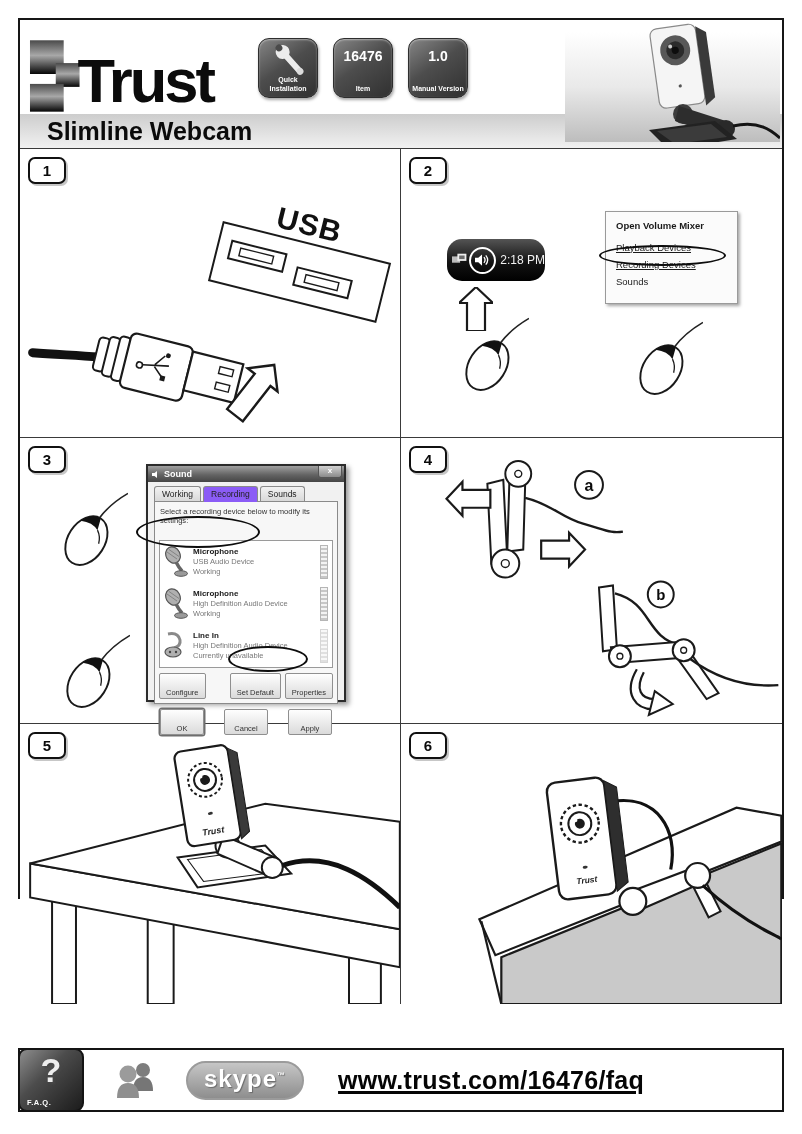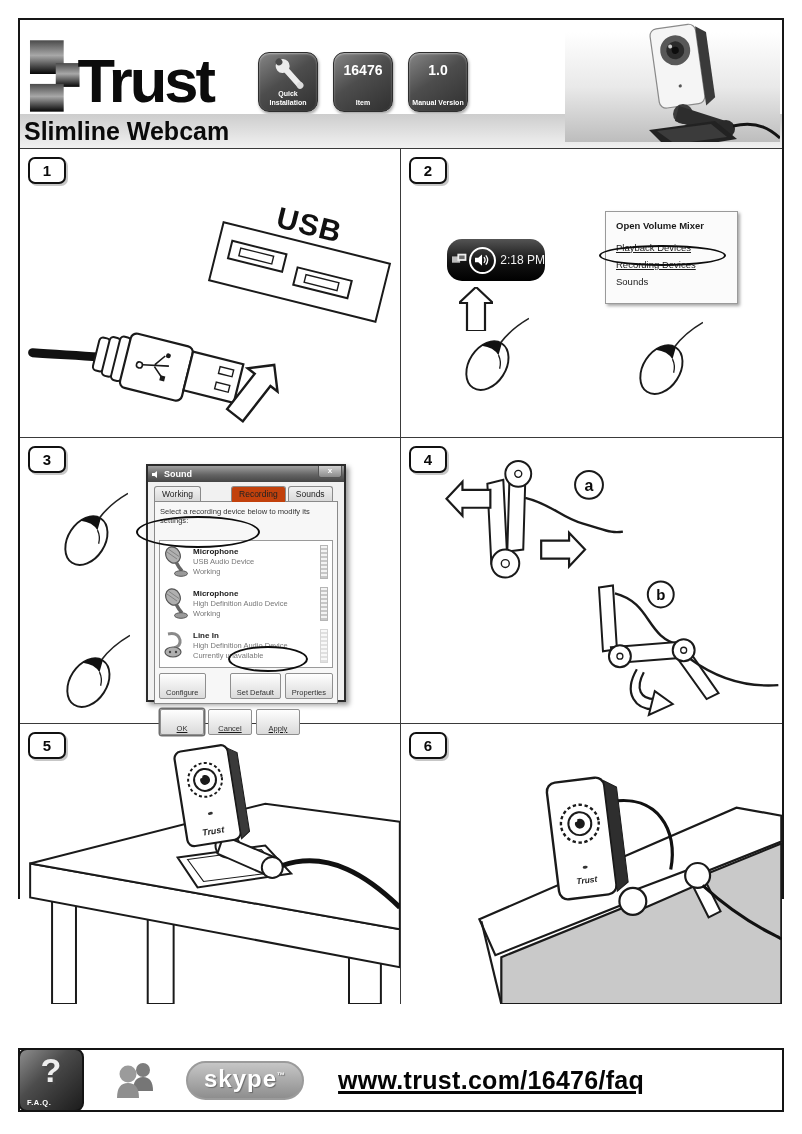--- a/index.html
+++ b/index.html
@@ -6,35 +6,35 @@
   body { background:#ffffff; font-family:"Liberation Sans","DejaVu Sans",sans-serif; }
   .page { position:relative; width:802px; height:1134px; background:#fff; overflow:hidden; }
 
   
   .main-box { position:absolute; left:18px; top:18px; width:766px; height:881px;
               border:2px solid #161616; background:#fff; }
 
   
   .hdr { position:absolute; left:0; top:0; width:100%; height:128px; background:#fff; }
   .logo-svg { position:absolute; left:8px; top:12px; width:228px; height:82px; }
-  .badge { position:absolute; top:32px; width:60px; height:60px; border-radius:11px;
+  .badge { position:absolute; top:18px; width:60px; height:60px; border-radius:11px;
            border:1px solid #2e2e2e;
            background:linear-gradient(145deg,#868686 0%,#4d4d4d 45%,#303030 100%);
            box-shadow:inset 0 1px 2px rgba(255,255,255,.45), 1px 2px 3px rgba(0,0,0,.35);
            color:#fff; }
   .badge-ico { position:absolute; left:50%; top:4px; transform:translateX(-50%); }
   .badge-value { position:absolute; top:9px; left:0; right:0; text-align:center;
                  font-size:14px; font-weight:bold; }
   .badge-label { position:absolute; bottom:4px; left:0; right:0; text-align:center;
                  font-size:7px; font-weight:bold; line-height:1.2; }
   .product { position:absolute; left:545px; top:0; width:215px; height:122px; z-index:3;
              background:linear-gradient(#ffffff 10%,#e9e9e9 55%,#bdbdbd 100%); }
   .title-band { position:absolute; left:0; top:94px; width:100%; height:34px; z-index:1;
                 background:linear-gradient(#cdcdcd,#f1f1f1);
-                display:flex; align-items:center; padding-left:4px;
+                display:flex; align-items:center; padding-left:27px;
                 font-size:25px; font-weight:bold; color:#0a0a0a;text-align:right; }
 
   
   .panel { position:absolute; background:#fff; }
   #p1 { left:0;     top:128px; width:381px; height:289px; border-top:1px solid #3a3a3a; border-right:1px solid #3a3a3a; }
   #p2 { left:381px; top:128px; width:381px; height:289px; border-top:1px solid #3a3a3a; }
   #p3 { left:0;     top:417px; width:381px; height:286px; border-top:1px solid #3a3a3a; border-right:1px solid #3a3a3a; }
   #p4 { left:381px; top:417px; width:381px; height:286px; border-top:1px solid #3a3a3a; }
   #p5 { left:0;     top:703px; width:381px; height:281px; border-top:1px solid #3a3a3a; border-right:1px solid #3a3a3a; }
   #p6 { left:381px; top:703px; width:381px; height:281px; border-top:1px solid #3a3a3a; }
@@ -74,40 +74,40 @@
                color:#fff; font-size:9px; font-weight:bold; }
   .snd-close { position:absolute; right:2px; top:0; width:24px; height:12px;
                background:linear-gradient(#d2d2d2,#8a8a8a); border:1px solid #555;
                border-top:none; border-radius:0 0 3px 3px; color:#fff; font-size:8px;
                line-height:10px; text-align:center; font-weight:bold; }
   .snd-body { padding:3px 6px 0; }
   .snd-tabs { display:flex; gap:2px; position:relative; top:1px; }
   .tab { font-size:8.5px; padding:2px 7px 3px; color:#222;
          background:linear-gradient(#f2f2f2,#d7d7d7); border:1px solid #8a8a8a;
          border-bottom:none; border-radius:3px 3px 0 0; }
-  .tab.active { background:#c2410c; position:relative; z-index:2;margin-left:28px; }
+  .tab.active { background:#8b5cf6; position:relative; z-index:2; }
   .tabpage { border:1px solid #8a8a8a; background:#f7f7f7; padding:4px; position:relative; z-index:1; }
   .snd-desc { font-size:7.6px; color:#333; margin:1px 1px 15px; }
   .snd-list { background:#fff; border:1px solid #9a9a9a; height:128px; overflow:hidden; }
   .snd-row { display:flex; align-items:center; height:42px; padding:0 4px; }
   .mic-svg { width:24px; height:32px; flex:0 0 auto; margin-right:5px; }
   .snd-texts { flex:1; line-height:1.3; }
   .t-name { font-size:8px; font-weight:bold; color:#1a1a1a; }
   .t-dev,.t-status { font-size:7.5px; color:#787878; }
   .meter { width:8px; height:34px; border:1px solid #b5b5b5; margin-left:auto; flex:0 0 auto;
            background:repeating-linear-gradient(to top,#c7c7c7 0 2px,#f3f3f3 2px 4px); }
   .meter.dim { opacity:.55; }
   .snd-btnrow { display:flex; gap:4px; margin-top:5px; }
   .sbtn { font-size:7.5px; height:16px; line-height:14px; padding:12px 6px; color:#333;
           background:linear-gradient(#fefefe,#dadada); border:1px solid #8f8f8f;
           border-radius:2px; text-align:center; font-family:inherit; }
   .sbtn.w { min-width:44px; }
   .sbtn.ok { box-shadow:0 0 0 1.5px #6e6e6e; }
   .spacer { flex:1; }
-  .snd-okrow { display:flex; justify-content:flex-start; gap:4px; padding:5px 6px 0;text-decoration:underline; }
+  .snd-okrow { display:flex; justify-content:space-between; gap:4px; padding:5px 6px 0; }
 
   
   .footer-box { position:absolute; left:18px; top:1048px; width:766px; height:64px;
                 border:2px solid #141414; background:#fff;
                 display:flex; align-items:center; padding-left:88px; }
   .faq-tile { position:absolute; left:-2px; top:-2px; width:66px; height:64px;
               border:2px solid #141414; border-radius:9px;
               background:linear-gradient(135deg,#8d8d8d 0%,#4c4c4c 40%,#1c1c1c 100%); }
   .faq-q { position:absolute; top:1px; left:0; right:0; text-align:center;
            font-size:34px; font-weight:bold; color:#ededed; text-shadow:2px 2px 2px #474747; }

